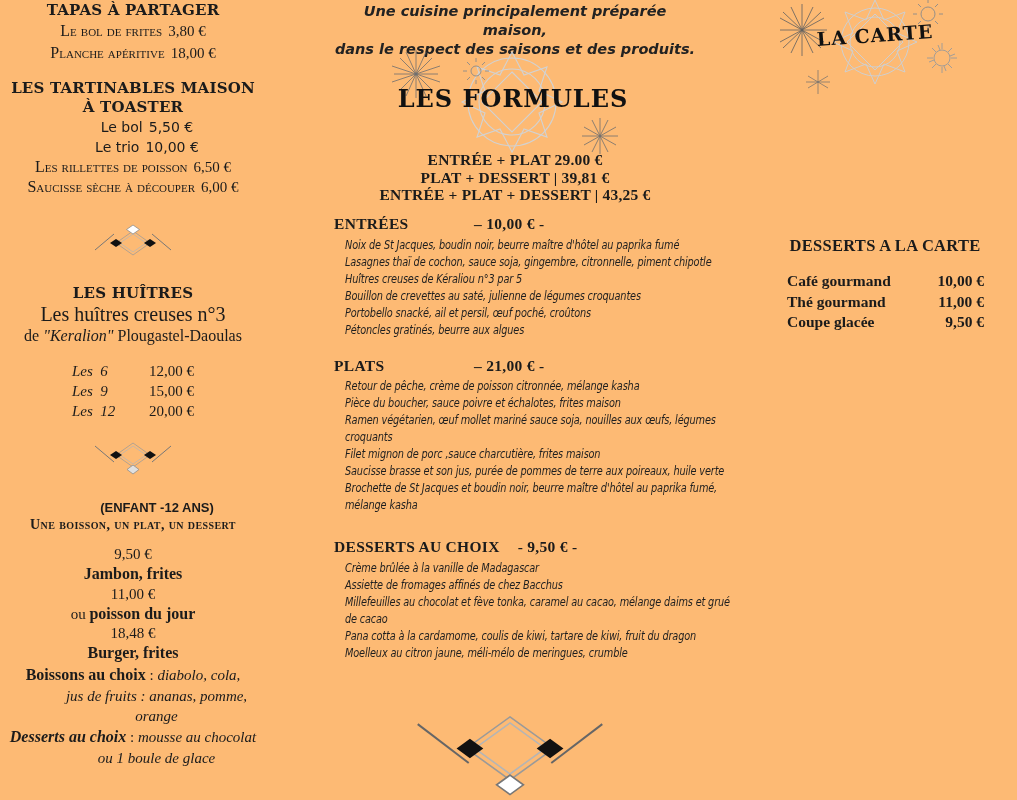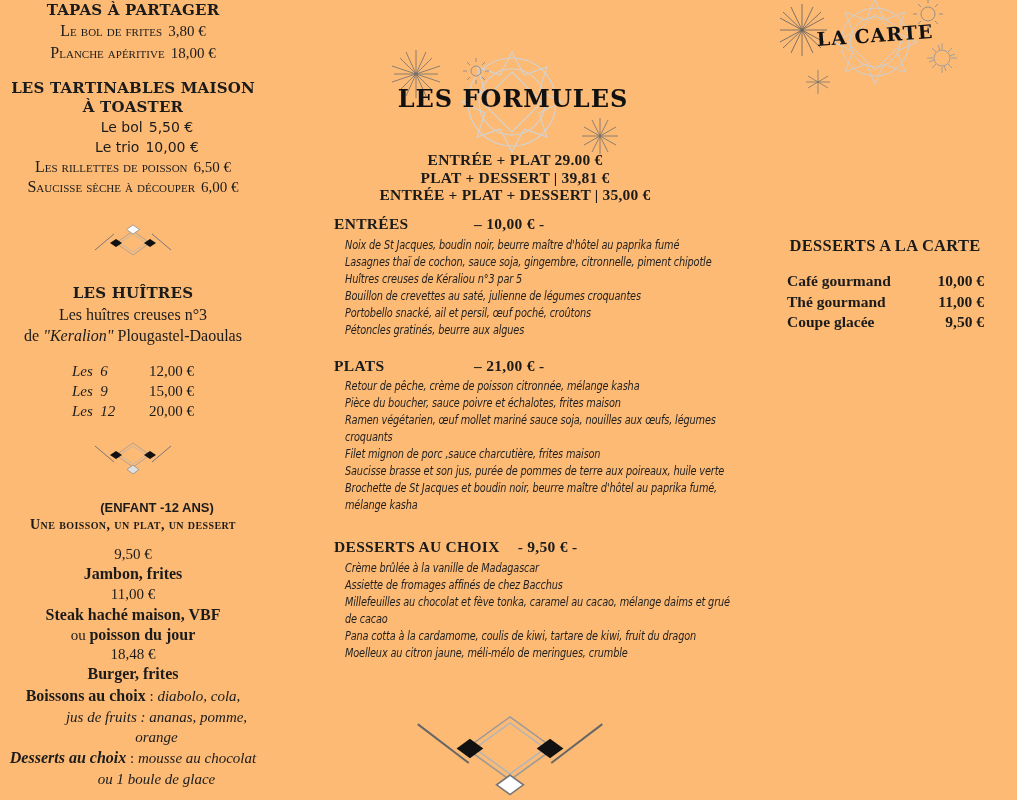--- a/index.html
+++ b/index.html
@@ -97,21 +97,21 @@
     <line x1="116" y1="20" x2="154" y2="52" stroke="#777" stroke-width="2"></line>
     <polygon points="78,14 112,38 78,62 44,38" fill="none" stroke="#9a9a9a" stroke-width="1.5"></polygon>
     <polygon points="78,20 104,38 78,56 52,38" fill="none" stroke="#b5b5b5" stroke-width="1.5"></polygon>
     <polygon points="78,2 91,11 78,20 65,11" fill="#fff" stroke="#8a8a8a" stroke-width="1.5"></polygon>
     <polygon points="32,38 44,30 56,38 44,46" fill="#111"></polygon>
     <polygon points="100,38 112,30 124,38 112,46" fill="#111"></polygon>
   </svg>
 
   <section class="abs lcol" style="top:282px">
     <div class="lhead" style="line-height:22px">LES HUÎTRES</div>
-    <div style="font-size:16px;line-height:21px">Les huîtres creuses n°3</div>
+    <div style="font-size:20px;line-height:21px">Les huîtres creuses n°3</div>
     <div style="font-size:16px;line-height:22px"><span>de </span><span class="italic">"Keralion"</span><span> Plougastel-Daoulas</span></div>
     <div class="oyster-box">
       
     <div class="oyster-row">
         <span class="oyster-qty">Les  6</span>
         <span>12,00 €</span>
       </div><div class="oyster-row">
         <span class="oyster-qty">Les  9</span>
         <span>15,00 €</span>
       </div><div class="oyster-row">
@@ -129,30 +129,33 @@
     <polygon points="32,30 44,22 56,30 44,38" fill="#111"></polygon>
     <polygon points="100,30 112,22 124,30 112,38" fill="#111"></polygon>
   </svg>
 
   <section class="abs lcol" style="top:500px">
     <div class="mb-sub">(ENFANT -12 ANS)</div>
     <div class="mb-inc">Une boisson, un plat, un dessert</div>
     <div class="mb-price" style="margin-top:12px">9,50 €</div>
     <div class="mb-dish">Jambon, frites</div>
     <div class="mb-price" style="line-height:20px">11,00 €</div>
-    <div class="mb-dish">Steak haché maison, VBF</div>
     <div class="mb-mixed" style="line-height:20px"><span>ou </span><span class="bold" style="font-size:16px">poisson du jour</span></div>
     <div class="mb-price">18,48 €</div>
     <div class="mb-dish" style="line-height:22px">Burger, frites</div>
     <div class="mb-mixed" style="line-height:22px"><span class="bold" style="font-size:16px">Boissons au choix</span><span> : </span><span class="italic">diabolo, cola,</span></div>
     <div class="mb-ital">jus de fruits : ananas, pomme, orange</div>
     <div class="mb-mixed" style="line-height:22px"><span class="bolditalic" style="font-size:16px">Desserts au choix</span><span> : </span><span class="italic">mousse au chocolat</span></div>
     <div class="mb-ital">ou 1 boule de glace</div>
   </section>
 
+  <div class="abs subtitle">
+    <div>Une cuisine principalement  préparée maison,</div>
+    <div>dans le respect des saisons et des produits.</div>
+  </div>
 
   <div class="abs logo-block" style="left:388px;top:50px;width:250px;height:104px">
     <svg width="250" height="104" viewBox="0 0 250 104">
       <g stroke="#d2d2d2" fill="none" stroke-width="1.1">
         <circle cx="124" cy="52" r="44"></circle>
         <circle cx="124" cy="52" r="33"></circle>
         <polygon points="124,2 136,25 159,17 151,41 174,52 151,63 159,87 136,79 124,102 112,79 89,87 97,63 74,52 97,41 89,17 112,25"></polygon>
         <polygon points="124,22 154,52 124,82 94,52"></polygon>
       </g>
       <g stroke="#6e6e6e" stroke-width="0.8">
@@ -166,21 +169,21 @@
         <path d="M0,-18 L0,18 M-16,-9 L16,9 M16,-9 L-16,9 M-18,0 L18,0 M-8,-16 L8,16 M8,-16 L-8,16" fill="none"></path>
       </g>
     </svg>
     <div class="logo-text formules-text">LES FORMULES</div>
   </div>
 
   <div class="abs f-lines">
 
   <div class="f-line">ENTRÉE + PLAT 29.00 €</div>
       <div class="f-line">PLAT + DESSERT | 39,81 €</div>
-      <div class="f-line">ENTRÉE + PLAT + DESSERT | 35,00 €</div>
+      <div class="f-line">ENTRÉE + PLAT + DESSERT | 43,25 €</div>
     </div>
 
   <div class="abs sec-head" style="top:215px">
     <span class="sec-title">ENTRÉES</span>
     <span class="sec-price">– 10,00 € -</span>
   </div>
   <div class="abs item-list" style="top:236px">
 
   <div class="item">Noix de St Jacques, boudin noir, beurre maître d'hôtel au paprika fumé</div>
       <div class="item">Lasagnes thaï de cochon, sauce soja, gingembre, citronnelle, piment chipotle</div>

